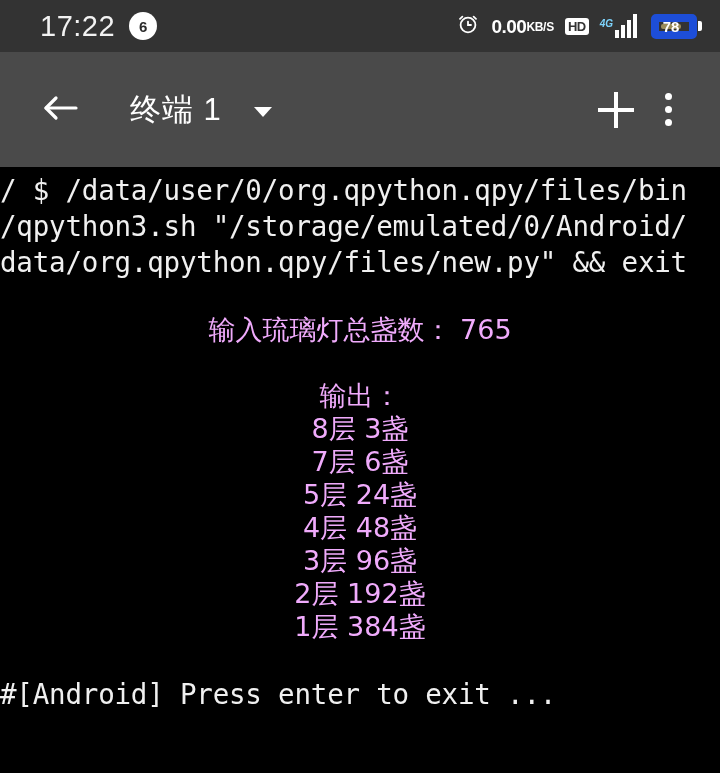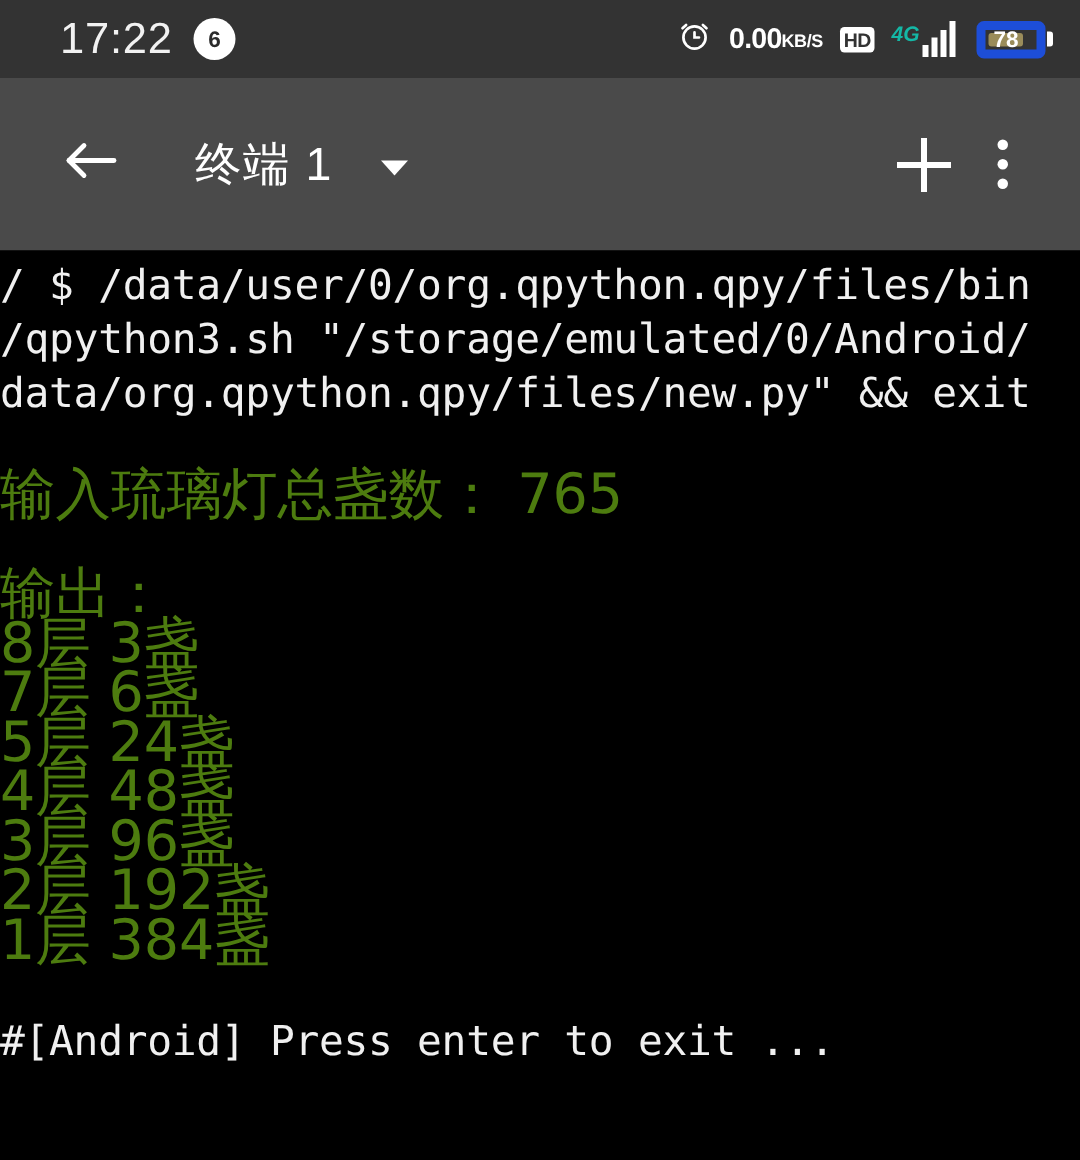--- a/index.html
+++ b/index.html
@@ -81,42 +81,42 @@
     letter-spacing: -0.5px;
   }
   .signal-group {
     display: flex;
     align-items: flex-end;
     gap: 2px;
   }
   .signal-4g {
     display: flex;
     align-items: flex-start;
-    color: #14b8a6;
-    font-size: 14px;
+    color: #7dd3fc;
+    font-size: 10px;
     font-weight: bold;
     line-height: 1;
     margin-bottom: 9px;
     font-style: italic;
   }
   .bars { display: flex; align-items: flex-end; gap: 2px; height: 24px; }
   .bars i { display: block; width: 4px; background: #ffffff; }
   .bars i:nth-child(1) { height: 8px; }
   .bars i:nth-child(2) { height: 13px; }
   .bars i:nth-child(3) { height: 18px; }
   .bars i:nth-child(4) { height: 24px; }
   .battery {
     display: flex;
     align-items: center;
     margin-left: 3px;
   }
   .battery-body {
     width: 46px;
     height: 25px;
-    border: 6px solid #1d4ed8;
+    border: 8px solid #1d4ed8;
     border-radius: 5px;
     display: flex;
     align-items: center;
     padding: 2px;
   }
   .battery-fill {
     background: #9a8c5a;
     height: 100%;
     width: 78%;
     border-radius: 2px;
@@ -191,24 +191,25 @@
   .term-mono {
     font-family: "DejaVu Sans Mono", monospace;
     color: #f0f0f0;
     font-size: 27.5px;
     line-height: 36px;
     white-space: pre;
     letter-spacing: -0.2px;
   }
   .term-cjk {
     font-family: "DejaVu Sans", sans-serif;
-    color: #4d7c0f;
-    font-size: 37px;
+    color: #f0abfc;
+    font-size: 27px;
     line-height: 33px;
     white-space: pre;
+    text-align: center;
   }
   .cmd-block { padding-top: 5px; }
   .blank-line { height: 33px; }
   .watermark {
     position: absolute;
     right: 14px;
     bottom: 10px;
     color: #9a9a9a;
     font-family: "DejaVu Sans", sans-serif;
     font-size: 20px;

